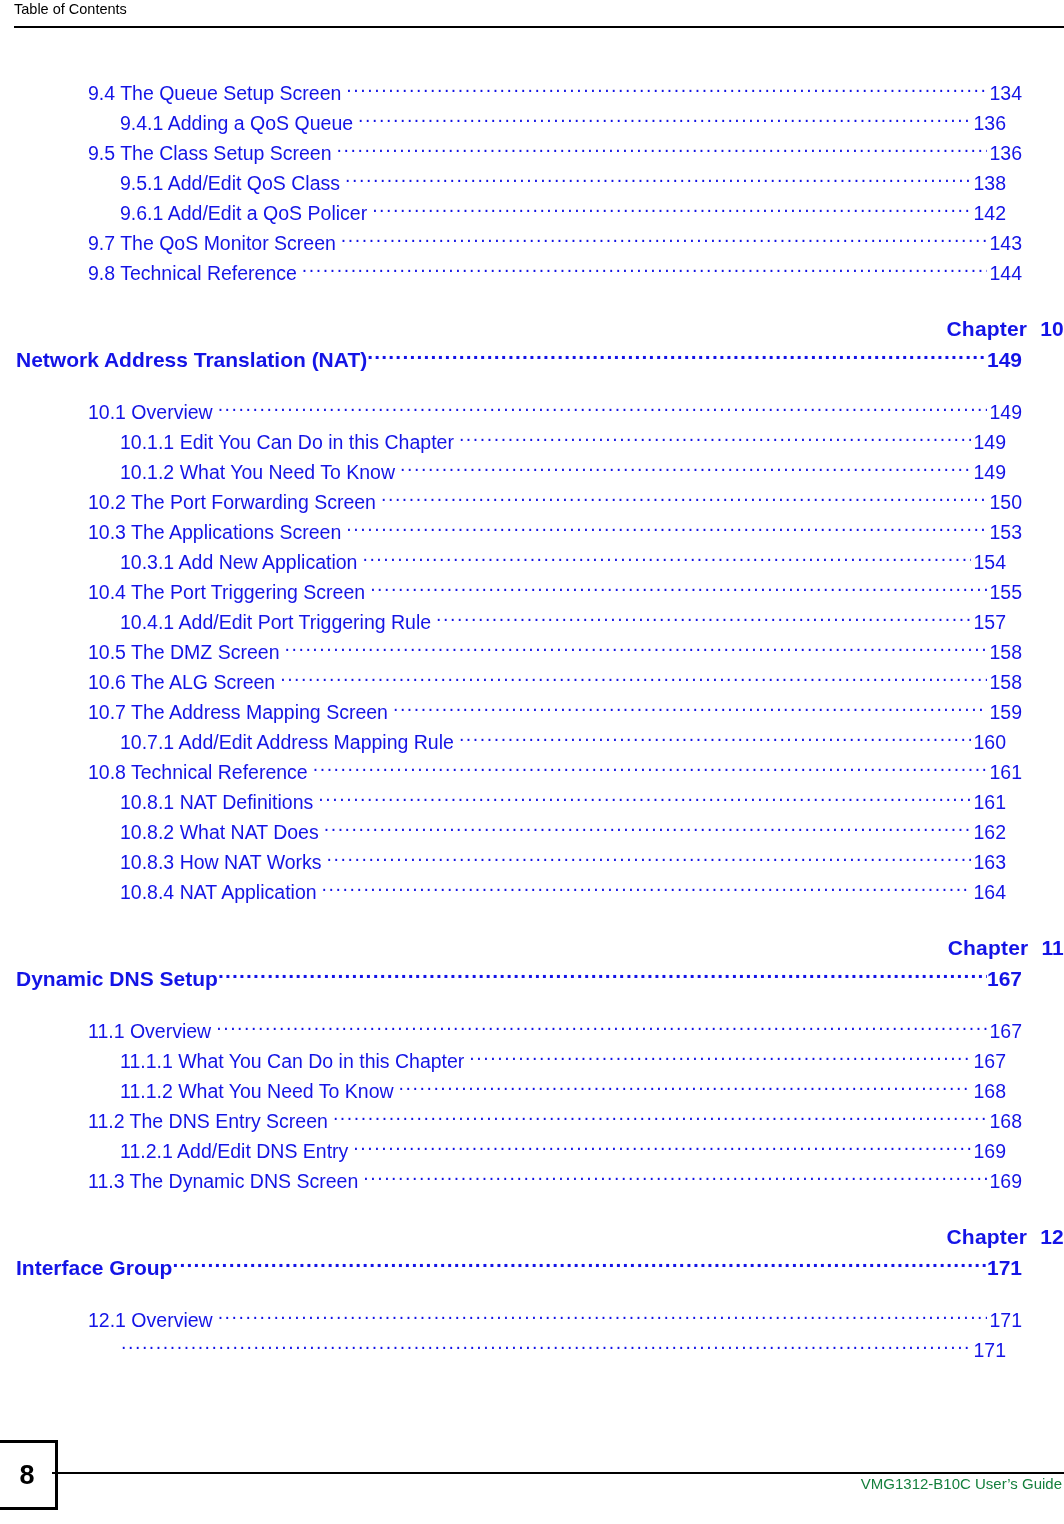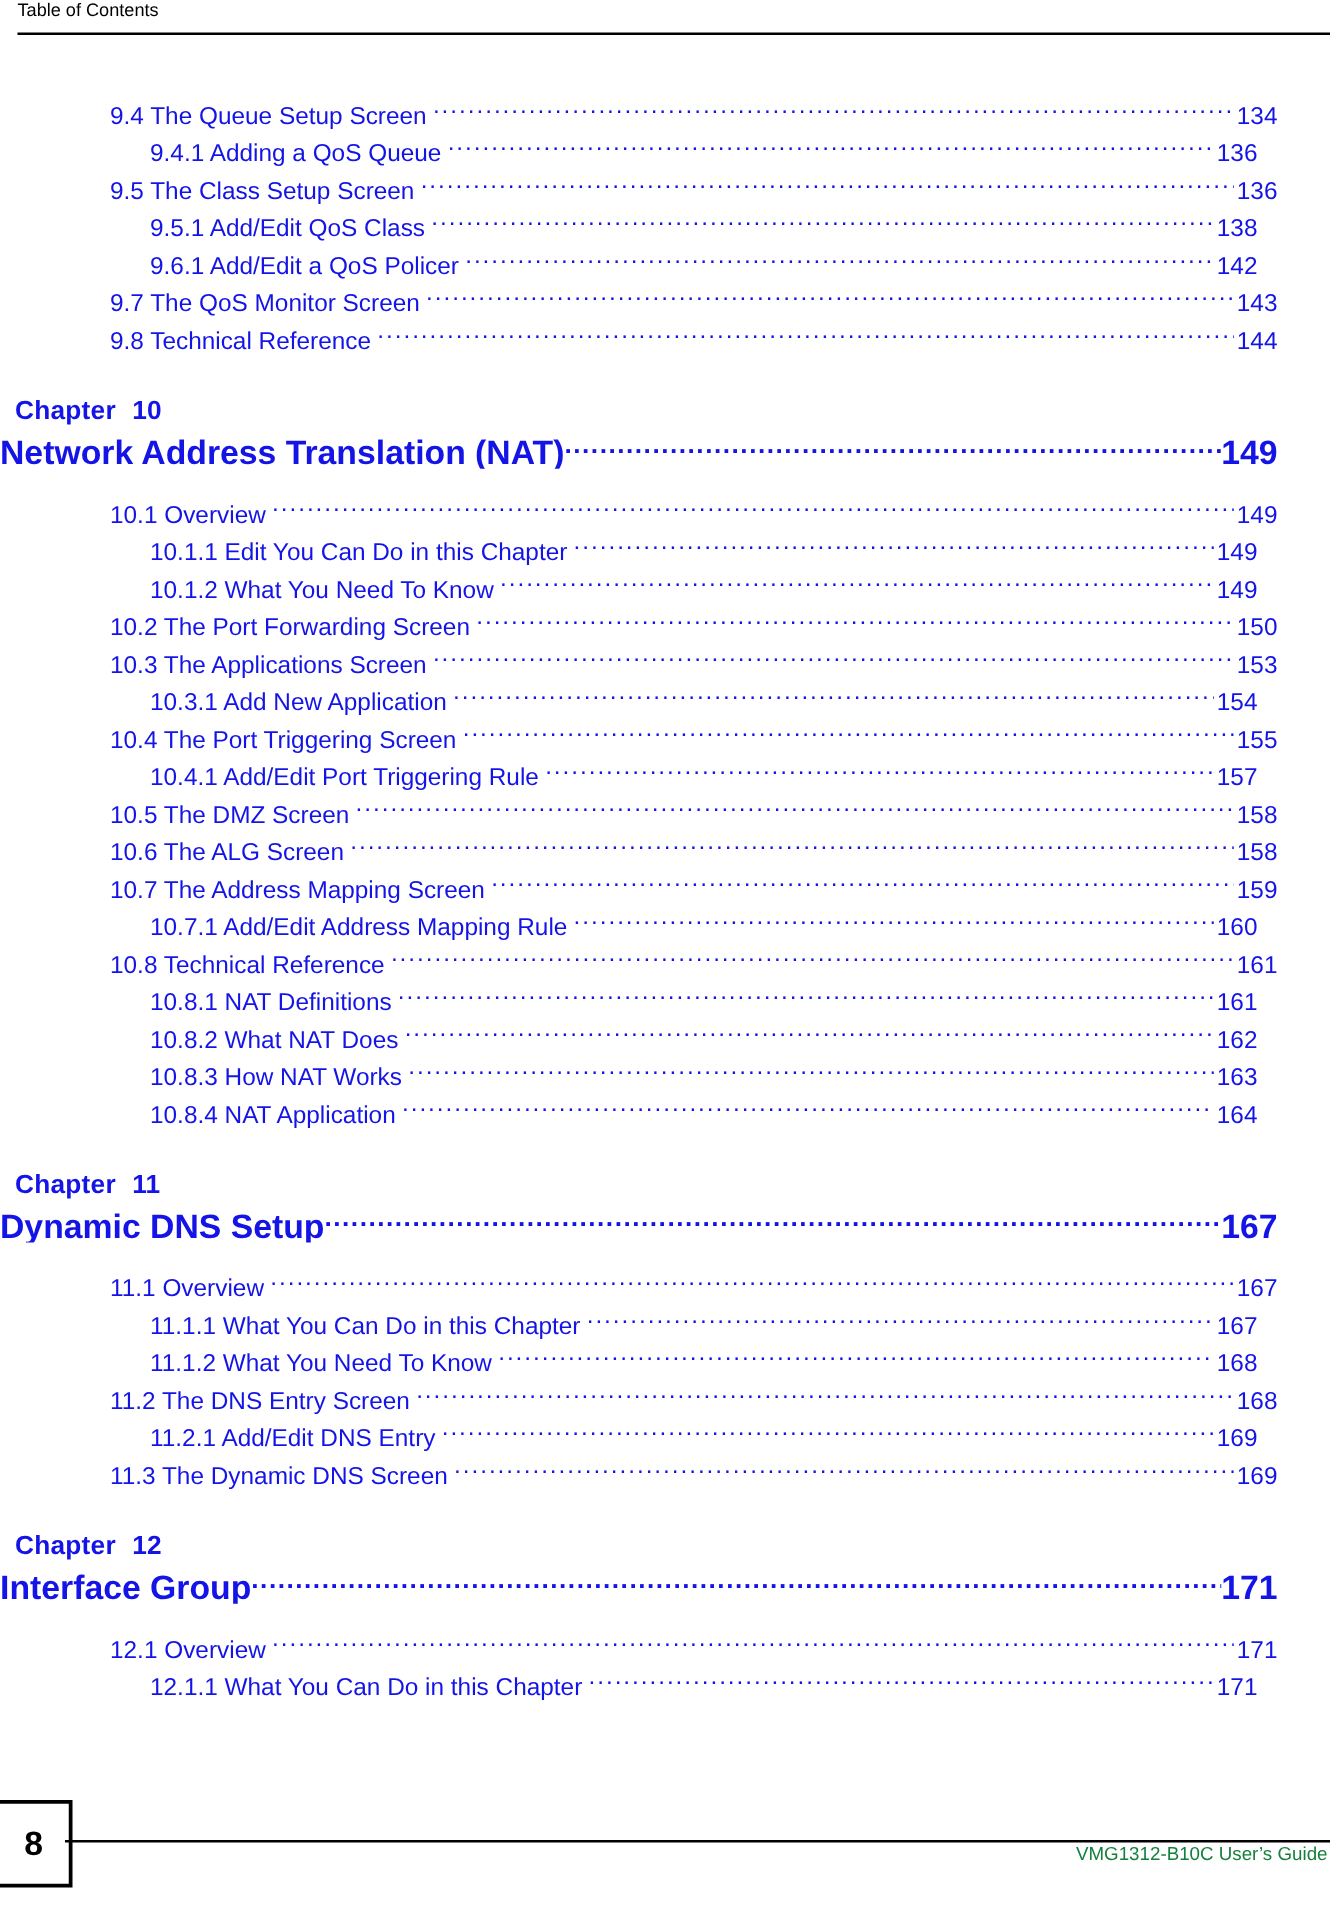--- a/index.html
+++ b/index.html
@@ -92,36 +92,37 @@
 
   
   .chapter-block {
     position: relative;
     color: #1414e6;
     font-weight: bold;
   }
   .chapter-block .chapter-label {
     height: 30px;
     line-height: 30px;
-    padding-left: 12px;
+    padding-left: 30px;
     font-size: 21px;
     white-space: nowrap;
     letter-spacing: 0.2px;
+    text-align: right;
   }
   .chapter-block .chapter-label .chapter-num {
     padding-left: 13px;
   }
   .chapter-block .chapter-row {
     display: flex;
     align-items: baseline;
     height: 31px;
     line-height: 31px;
-    padding-left: 0;
+    padding-left: 16px;
     padding-right: 42px;
-    font-size: 27px;
+    font-size: 21px;
     white-space: nowrap;
     overflow: hidden;
   }
   .chapter-block .chapter-row .entry-title { flex: 0 0 auto; }
   .chapter-block .chapter-row .leader {
     flex: 1 1 auto;
     overflow: hidden;
     height: 1em;
     position: relative;
   }
@@ -367,21 +368,20 @@
         <span class="entry-page">171</span>
       </div>
     </div>
     <div class="gap-after-chapter"></div>
     <div class="toc-entry lvl2">
       <span class="entry-title">12.1 Overview</span>
       <span class="leader"></span>
       <span class="entry-page">171</span>
     </div>
     <div class="toc-entry lvl3">
-      <span class="entry-title">12.1.1 What You Can Do in this Chapter</span>
       <span class="leader"></span>
       <span class="entry-page">171</span>
     </div>
   </div>
 
 <div id="page-footer">
   <div class="folio-box">8</div>
   <div class="footer-rule"></div>
   <div class="footer-text">VMG1312-B10C User’s Guide</div>
 </div>

